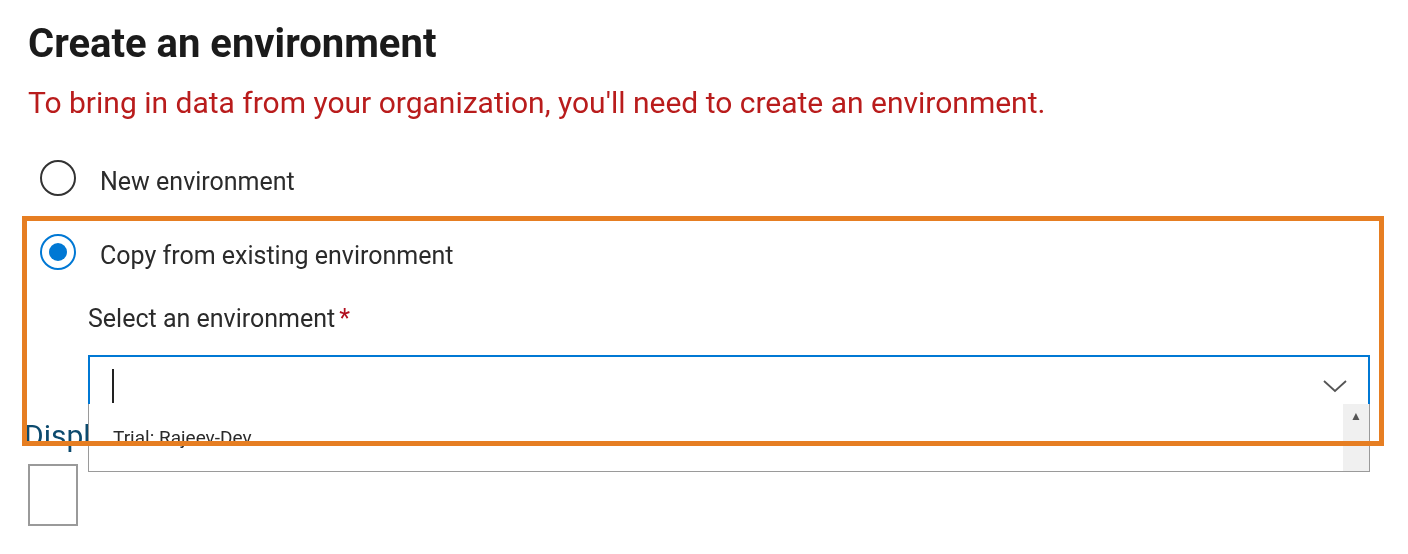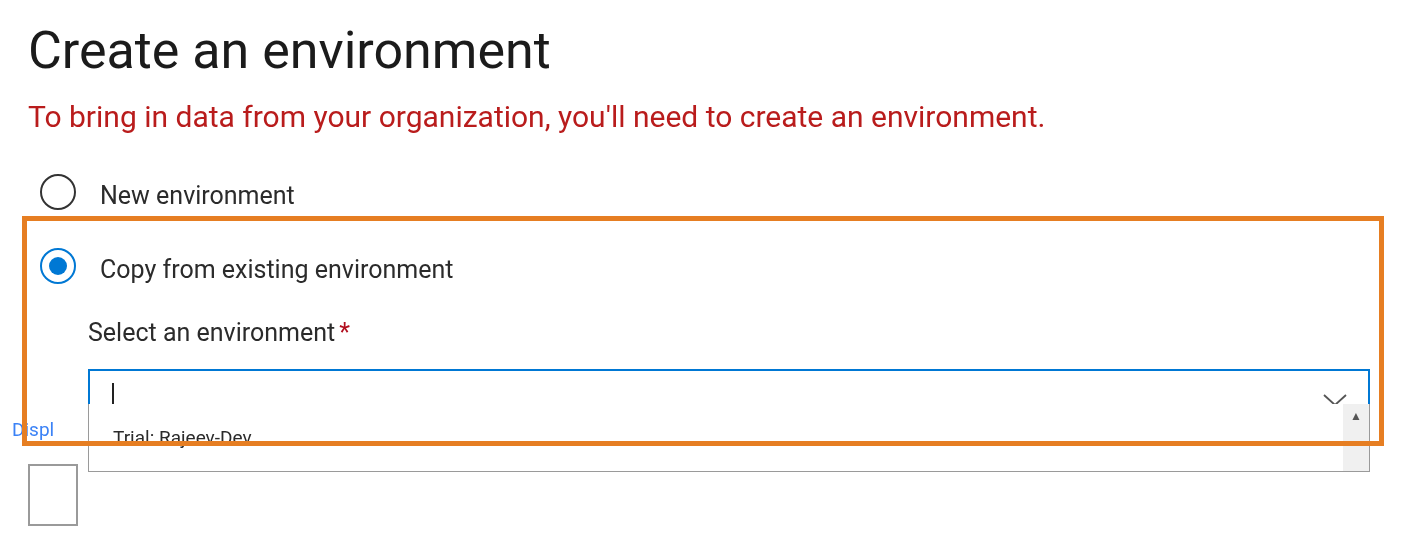--- a/index.html
+++ b/index.html
@@ -13,22 +13,22 @@
       background: #ffffff;
       color: #333333;
       padding: 20px 28px;
       width: 1408px;
       height: 554px;
       position: relative;
       overflow: hidden;
     }
     
     .page-title {
-      font-size: 52px;
-      font-weight: 400;
+      font-size: 40px;
+      font-weight: 700;
       color: #1b1b1b;
       margin-bottom: 18px;
     }
     
     .page-subtitle {
       font-size: 30px;
       font-weight: 400;
       color: #b91c1c;
       margin-bottom: 40px;
     }
@@ -175,24 +175,24 @@
       top: 216px;
       width: 1362px;
       height: 230px;
       border: 5px solid #e67e22;
       pointer-events: none;
       z-index: 20;
     }
     
     .display-fragment {
       position: absolute;
-      left: 12px;
+      left: 24px;
       top: 418px;
-      font-size: 19px;
-      color: #3b82f6;
+      font-size: 30px;
+      color: #0c4a6e;
       z-index: 5;
     }
     
     .display-input-fragment {
       position: absolute;
       left: 28px;
       top: 464px;
       width: 50px;
       height: 62px;
       border: 2px solid #9a9a9a;

